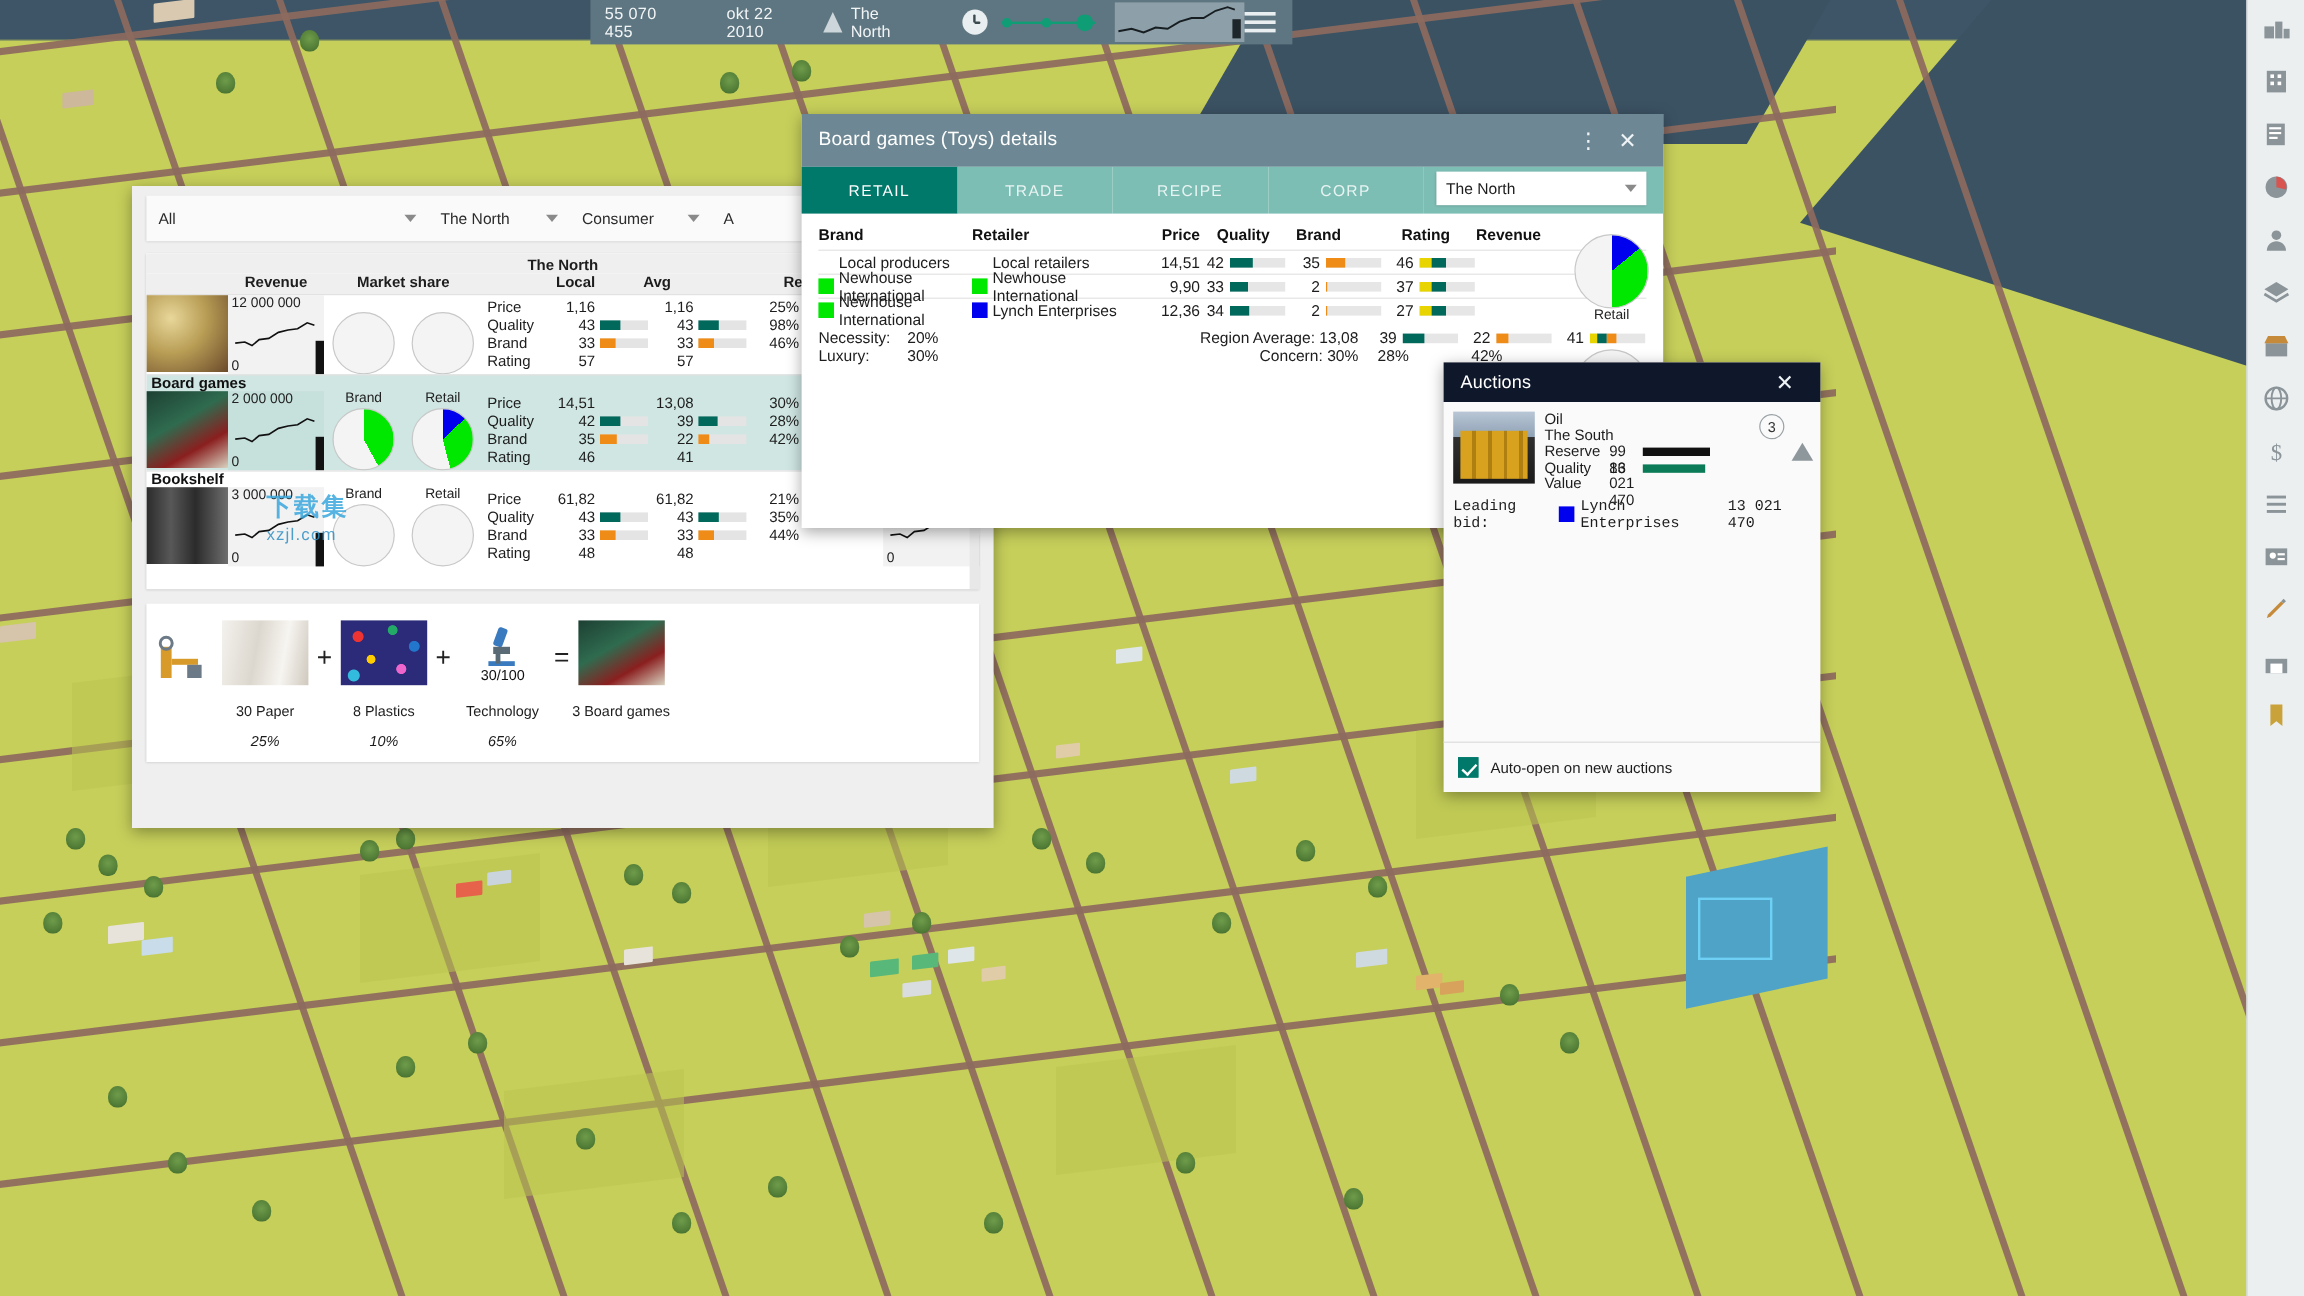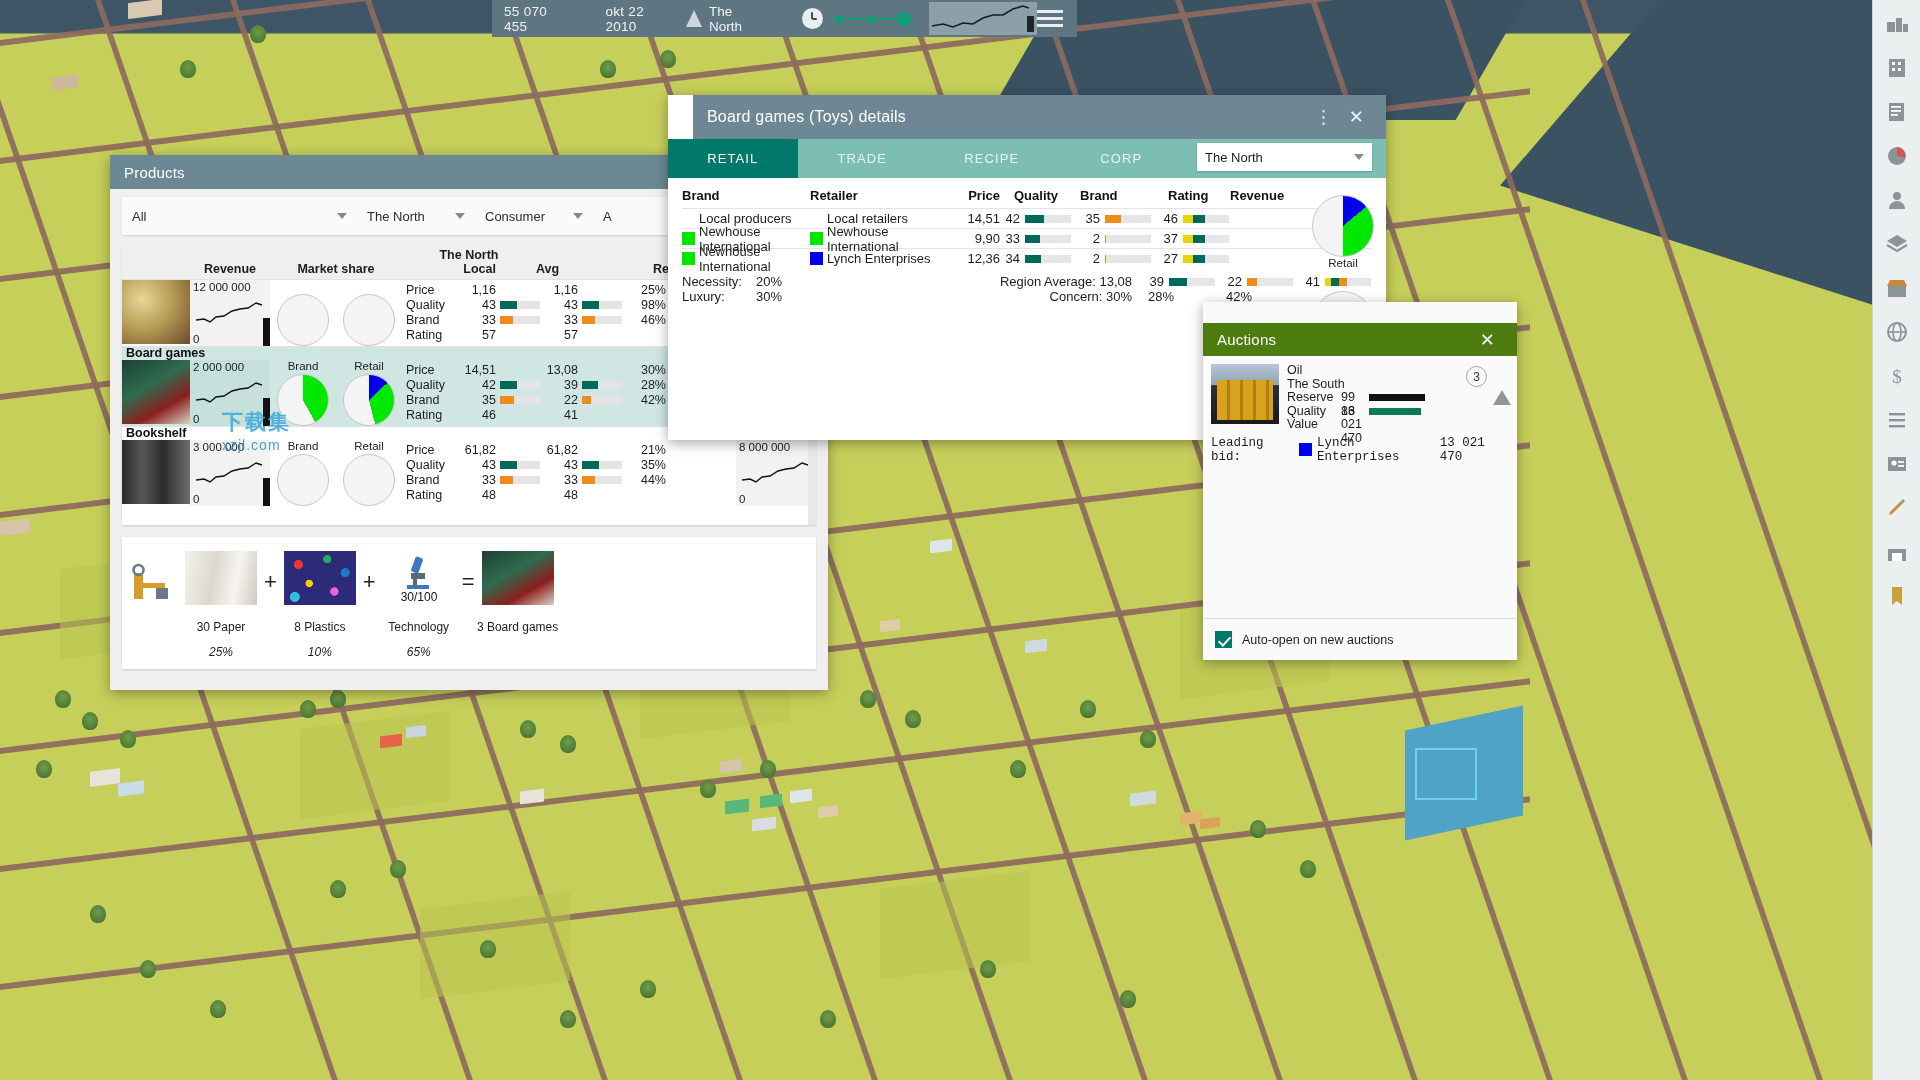--- a/index.html
+++ b/index.html
@@ -177,21 +177,21 @@
   #recipe-head { display: flex; align-items: center; gap: 8px; font-size: 12.5px; color: #1d1d1d; }
   #recipe-body { display: flex; align-items: flex-start; gap: 8px; margin-top: 6px; }
   .ing { width: 86px; text-align: center; }
   .ing .img { width: 72px; height: 54px; margin: 0 auto; background: #ddd; background-size: cover; }
   .ing .lbl { font-size: 12px; color: #1d1d1d; margin-top: 16px; line-height: 1.15; }
   .ing .pct { font-size: 12px; font-style: italic; color: #1d1d1d; margin-top: 10px; }
   .op { font-size: 22px; color: #222; padding-top: 18px; }
 
   
   #details-win { left: 668px; top: 95px; width: 718px; height: 345px; }
-  #details-win .win-title { background: #6d8894; margin-left: 25px; }
+  #details-win .win-title { background: #6d8894; }
   #det-tabs { display: flex; height: 39px; }
   .det-tab {
     flex: 1; display: flex; align-items: center; justify-content: center;
     font-size: 13px; letter-spacing: 1.1px; cursor: pointer;
     background: #7cbdb4; color: #e8f4f2;
   }
   .det-tab.active { background: #00786a; color: #fff; background: #00786a; }
   #region-select {
     position: absolute; right: 14px; top: 48px; width: 175px; height: 28px; background: #fff;
     display: flex; align-items: center; justify-content: space-between; padding: 0 8px;
@@ -212,21 +212,21 @@
   .mini-bar { width: 46px; height: 8px; background: #e6e6e6; position: relative; }
   .mini-bar i { position: absolute; top: 0; bottom: 0; display: block; }
   .num { min-width: 20px; text-align: right; }
   #det-foot { display: flex; font-size: 13px; color: #1d1d1d; padding: 6px 14px 0; }
   #det-foot .lead { width: 250px; }
   #det-foot .fl { display: flex; }
   #det-foot .fl b { font-weight: normal; width: 74px; }
 
   
   #auctions-win { left: 1203px; top: 302px; width: 314px; height: 358px; background: #fafafa; }
-  #auctions-win .win-title { background: #4d7c0f; height: 33px; font-size: 15px; margin-top: 21px; }
+  #auctions-win .win-title { background: #0f172a; height: 33px; font-size: 15px; }
   #auc-list { padding: 8px 0 0; }
   .auc-item { display: flex; padding: 0 8px; gap: 8px; position: relative; }
   .auc-thumb { width: 68px; height: 60px; flex: 0 0 68px; background: #d9dde0; background-size: cover; }
   .auc-info { flex: 1; font-size: 12.5px; color: #1d1d1d; line-height: 13.5px; }
   .auc-line { display: flex; align-items: center; height: 13.5px; }
   .auc-line .k { width: 54px; }
   .auc-line .v { width: 28px; }
   .auc-line .bar { width: 56px; height: 7px; background: #000; }
   .auc-badge {
     position: absolute; right: 30px; top: 2px; width: 21px; height: 21px; border-radius: 50%;
@@ -473,23 +473,20 @@
     <span class="bar"></span>
   </span>
   <span id="menu-btn">
     <span></span>
       <span></span>
       <span></span>
   </span>
 </div>
 
 <div class="win" id="products-win">
-  <div class="win-title">
-    <span>Products</span>
-  </div>
 
   <div id="prod-filters">
       <div class="sel" style="width: 235px; border-right: 0px;">
         <span>All</span>
         <span class="caret"></span>
       </div>
       <div class="sel" style="width: 118px; border-right: 0px;">
         <span>The North</span>
         <span class="caret"></span>
       </div>

